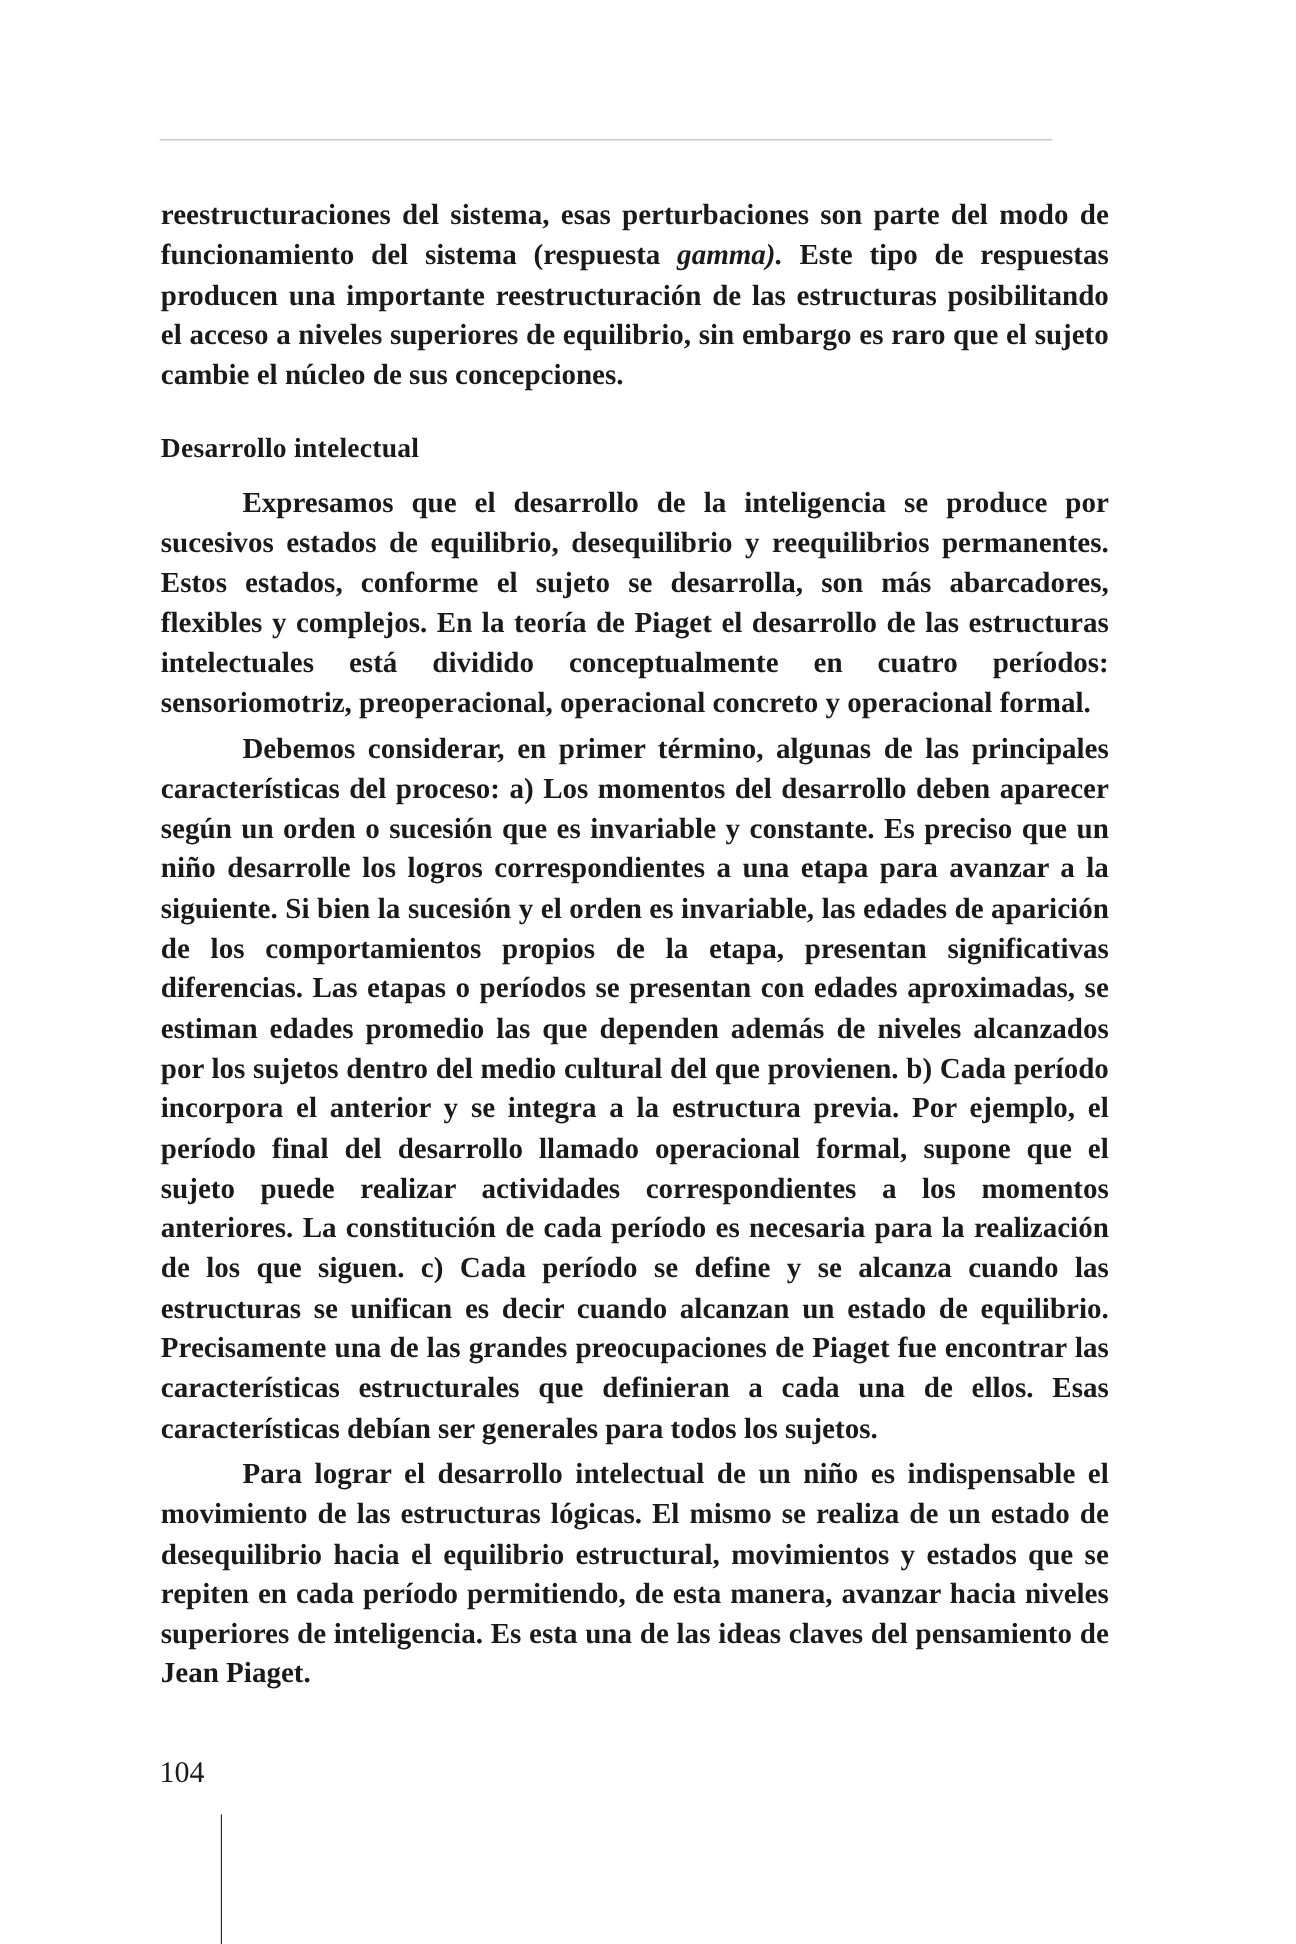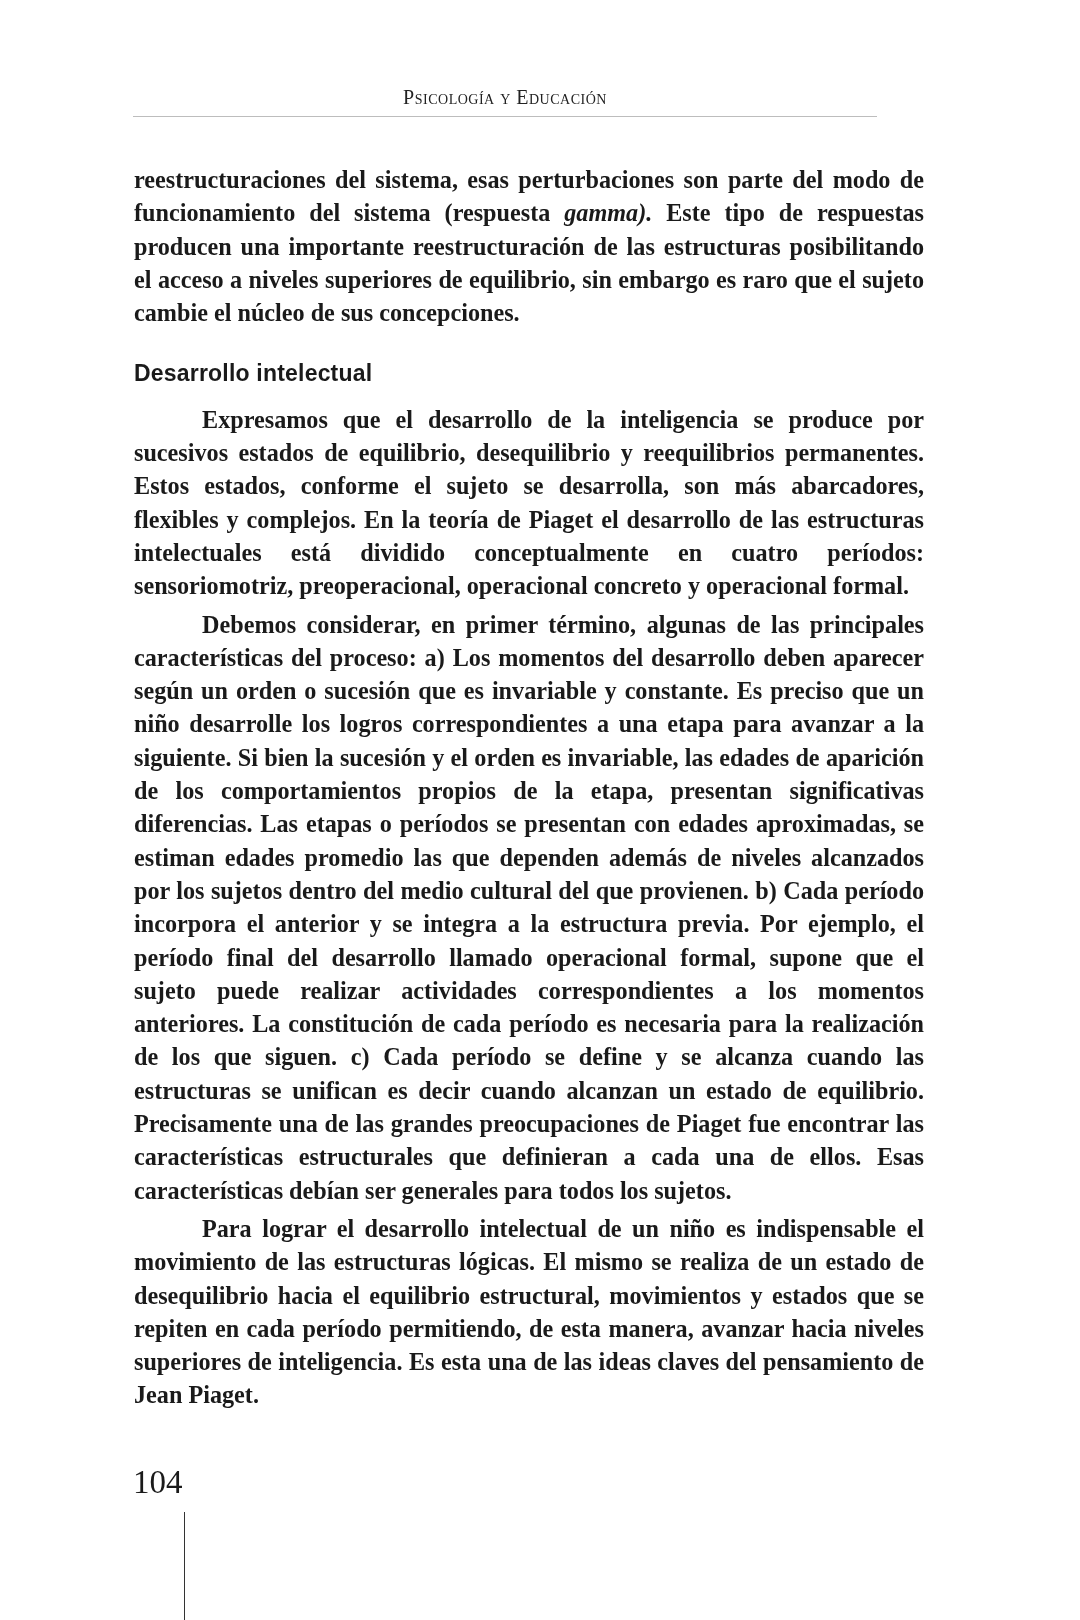--- a/index.html
+++ b/index.html
@@ -4,31 +4,30 @@
 <style>
   html, body { margin: 0; padding: 0; background: #ffffff; }
   body { width: 1080px; height: 1620px; position: relative; overflow: hidden; }
   .page { position: absolute; left: 0; top: 0; width: 1080px; height: 1620px; background: #fff; color: #1a1a1a; font-family: "Liberation Serif", "DejaVu Serif", serif; }
   .running-head { position: absolute; top: 86px; left: 133px; width: 744px; text-align: center; font-size: 20px; letter-spacing: 0.5px; font-variant: small-caps; color: #222; }
   .head-rule { position: absolute; top: 116px; left: 133px; width: 744px; height: 0; border-top: 1.5px solid #bdbdbd; }
   .body { position: absolute; top: 163px; left: 134px; width: 790px; font-size: 24.2px; line-height: 33.3px; text-align: justify; }
   .body p { margin: 0; font-weight: bold; }
   .body p.indent { text-indent: 68px; }
   .body p.gap { margin-top: 5px; }
-  .section-title { font-family: Liberation Sans, sans-serif; font-weight: bold; font-size: 23px; margin: 28px 0 12px 0; color: #1a1a1a; letter-spacing: 0.2px; }
-  .folio { position: absolute; top: 1464px; left: 133px; font-size: 33px; color: #1a1a1a; }
+  .section-title { font-family: Liberation Serif, serif; font-weight: bold; font-size: 23px; margin: 28px 0 12px 0; color: #1a1a1a; letter-spacing: 0.2px; }
+  .folio { position: absolute; top: 1464px; left: 133px; font-size: 25px; color: #1a1a1a; }
   .folio-rule { position: absolute; top: 1512px; left: 184px; width: 0; height: 108px; border-left: 1.5px solid #333; }
   em { font-style: italic; }
 </style>
 </head>
 <body>
 
 <div class="page">
 
-  <div class="running-head">Psicología y Educación</div>
   <div class="head-rule"></div>
 
   <div class="body">
     <p><span>reestructuraciones del sistema, esas perturbaciones son parte del modo de funcionamiento del sistema (respuesta </span><em>gamma).</em><span> Este tipo de respuestas producen una importante reestructuración de las estructuras posibilitando el acceso a niveles superiores de equilibrio, sin embargo es raro que el sujeto cambie el núcleo de sus concepciones.</span></p>
 
     <div class="section-title">Desarrollo intelectual</div>
 
     <p class="indent">Expresamos que el desarrollo de la inteligencia se produce por sucesivos estados de equilibrio, desequilibrio y reequilibrios permanentes. Estos estados, conforme el sujeto se desarrolla, son más abarcadores, flexibles y complejos. En la teoría de Piaget el desarrollo de las estructuras intelectuales está dividido conceptualmente en cuatro períodos: sensoriomotriz, preoperacional, operacional concreto y operacional formal.</p>
     <p class="indent gap">Debemos considerar, en primer término, algunas de las principales características del proceso: a) Los momentos del desarrollo deben aparecer según un orden o sucesión que es invariable y constante. Es preciso que un niño desarrolle los logros correspondientes a una etapa para avanzar a la siguiente. Si bien la sucesión y el orden es invariable, las edades de aparición de los comportamientos propios de la etapa, presentan significativas diferencias. Las etapas o períodos se presentan con edades aproximadas, se estiman edades promedio las que dependen además de niveles alcanzados por los sujetos dentro del medio cultural del que provienen. b) Cada período incorpora el anterior y se integra a la estructura previa. Por ejemplo, el período final del desarrollo llamado operacional formal, supone que el sujeto puede realizar actividades correspondientes a los momentos anteriores. La constitución de cada período es necesaria para la realización de los que siguen. c) Cada período se define y se alcanza cuando las estructuras se unifican es decir cuando alcanzan un estado de equilibrio. Precisamente una de las grandes preocupaciones de Piaget fue encontrar las características estructurales que definieran a cada una de ellos. Esas características debían ser generales para todos los sujetos.</p>
     <p class="indent gap">Para lograr el desarrollo intelectual de un niño es indispensable el movimiento de las estructuras lógicas. El mismo se realiza de un estado de desequilibrio hacia el equilibrio estructural, movimientos y estados que se repiten en cada período permitiendo, de esta manera, avanzar hacia niveles superiores de inteligencia. Es esta una de las ideas claves del pensamiento de Jean Piaget.</p>

